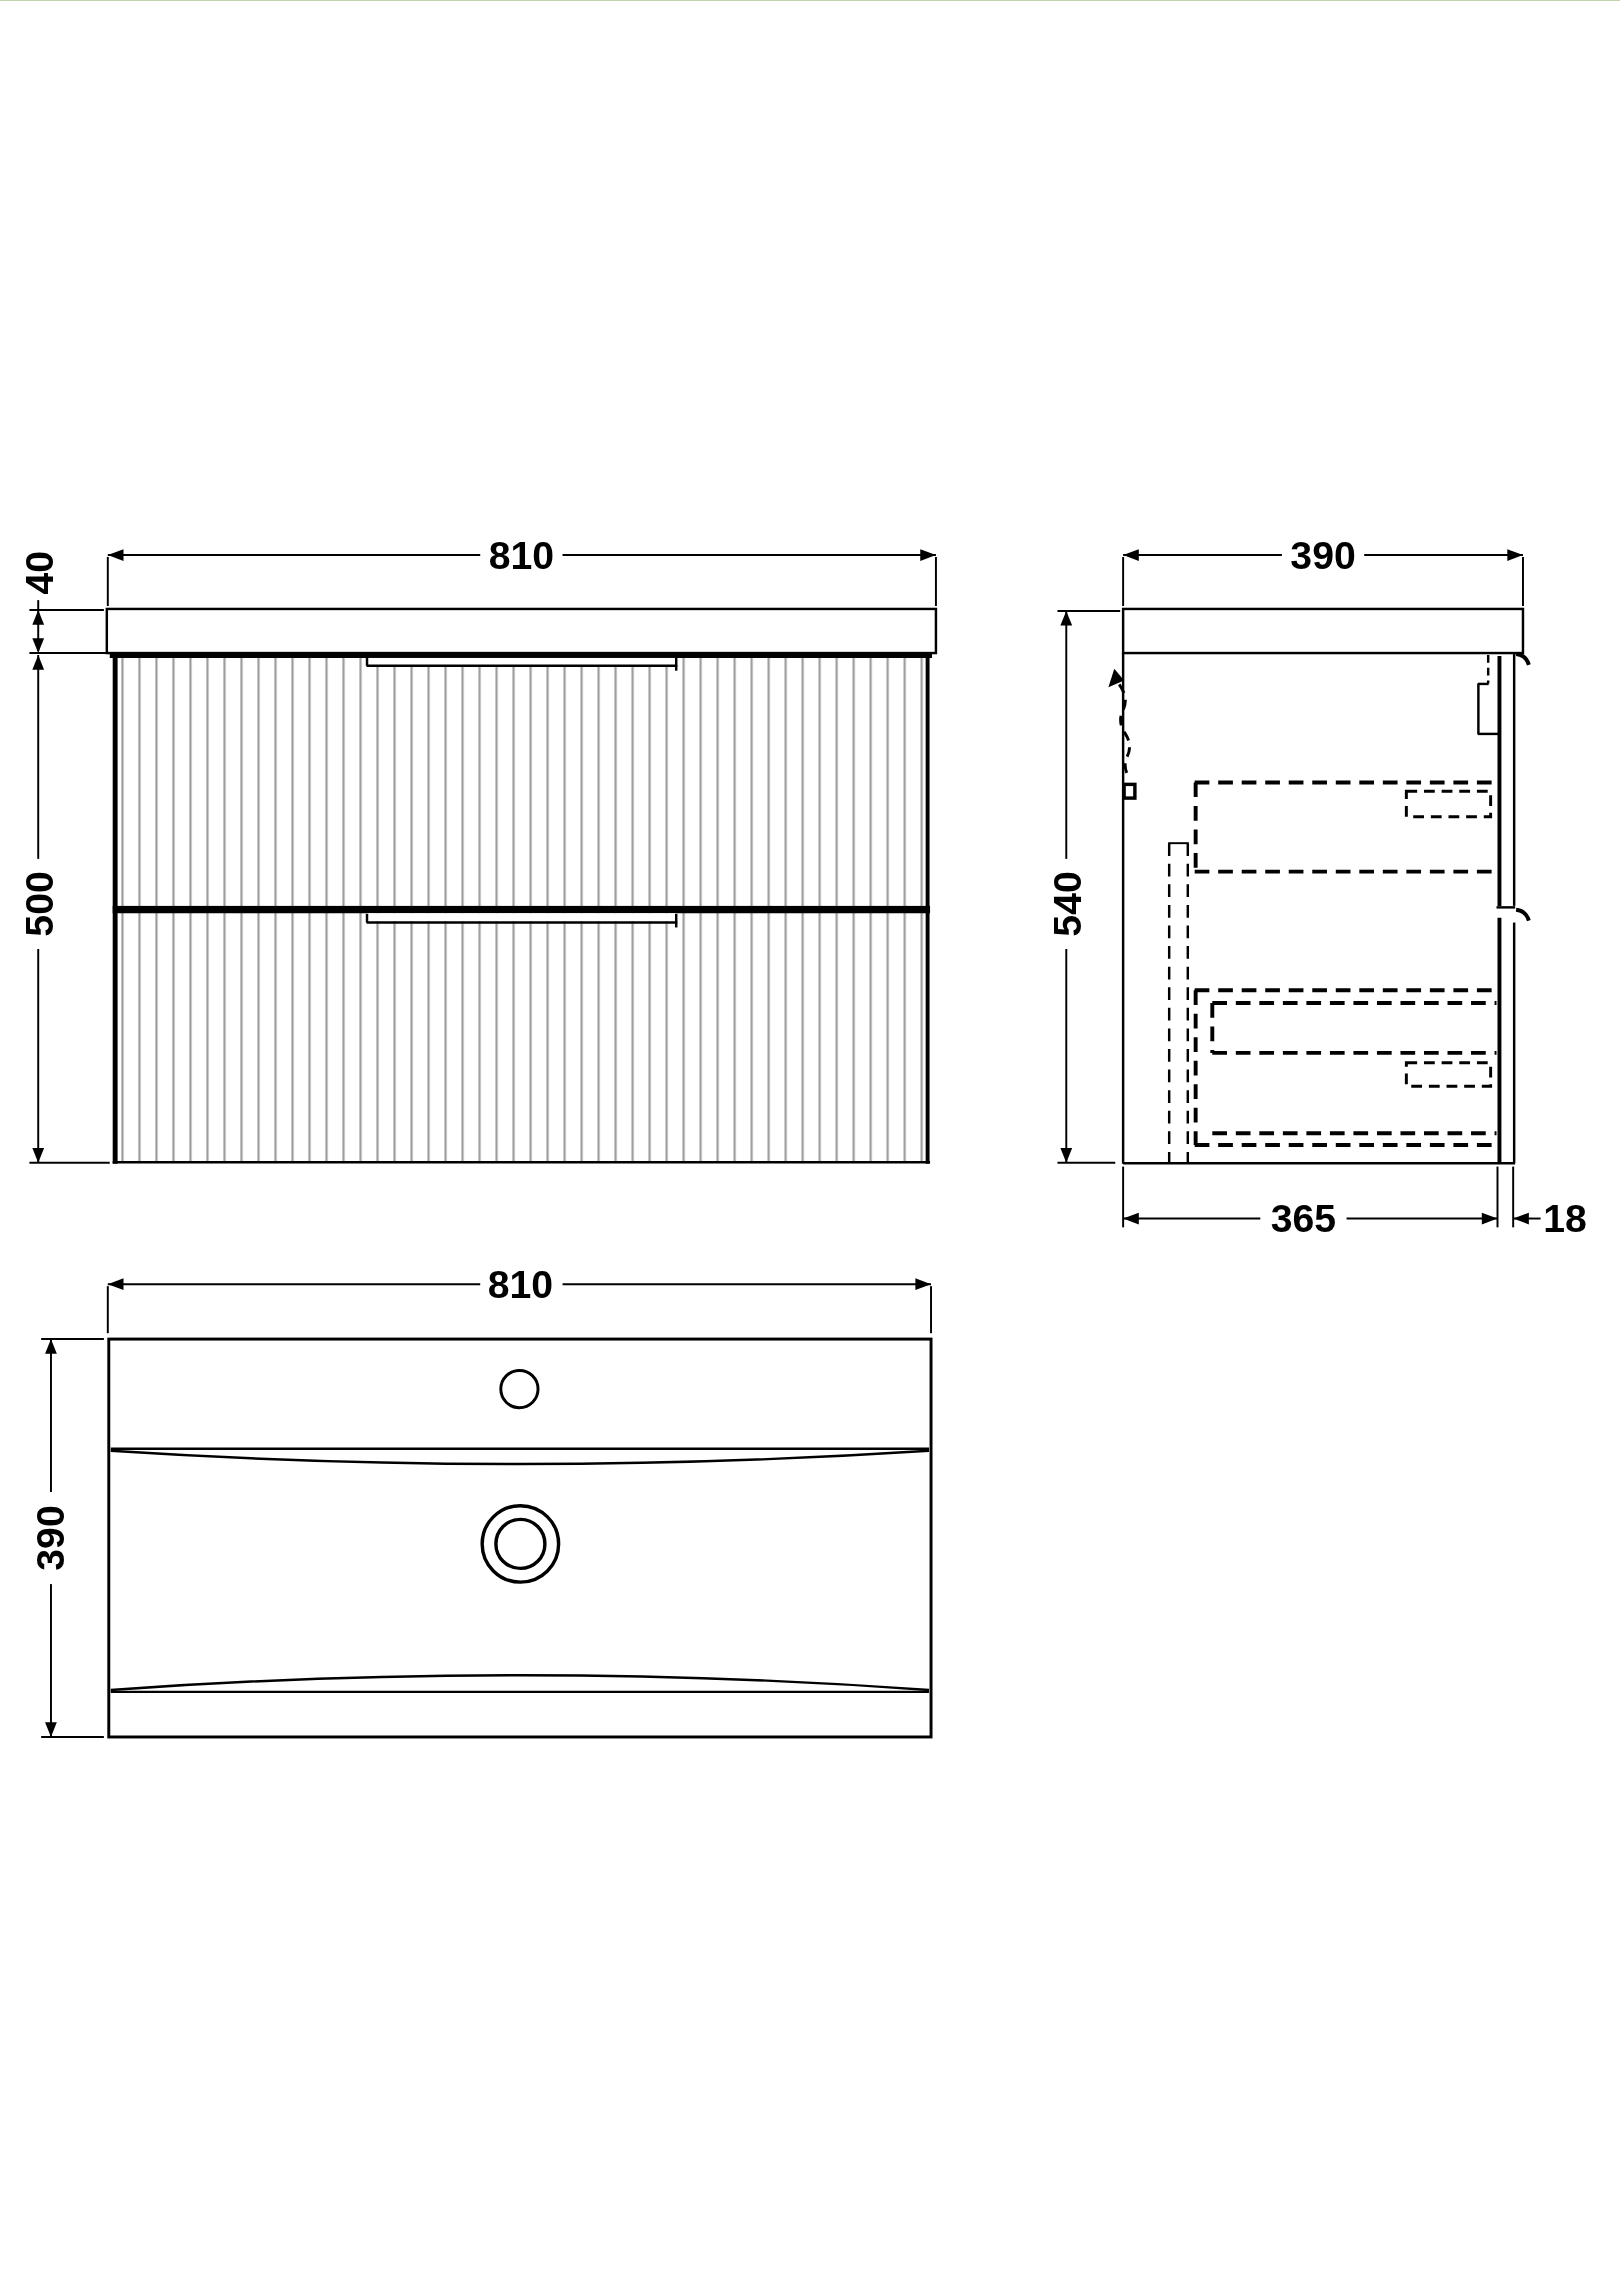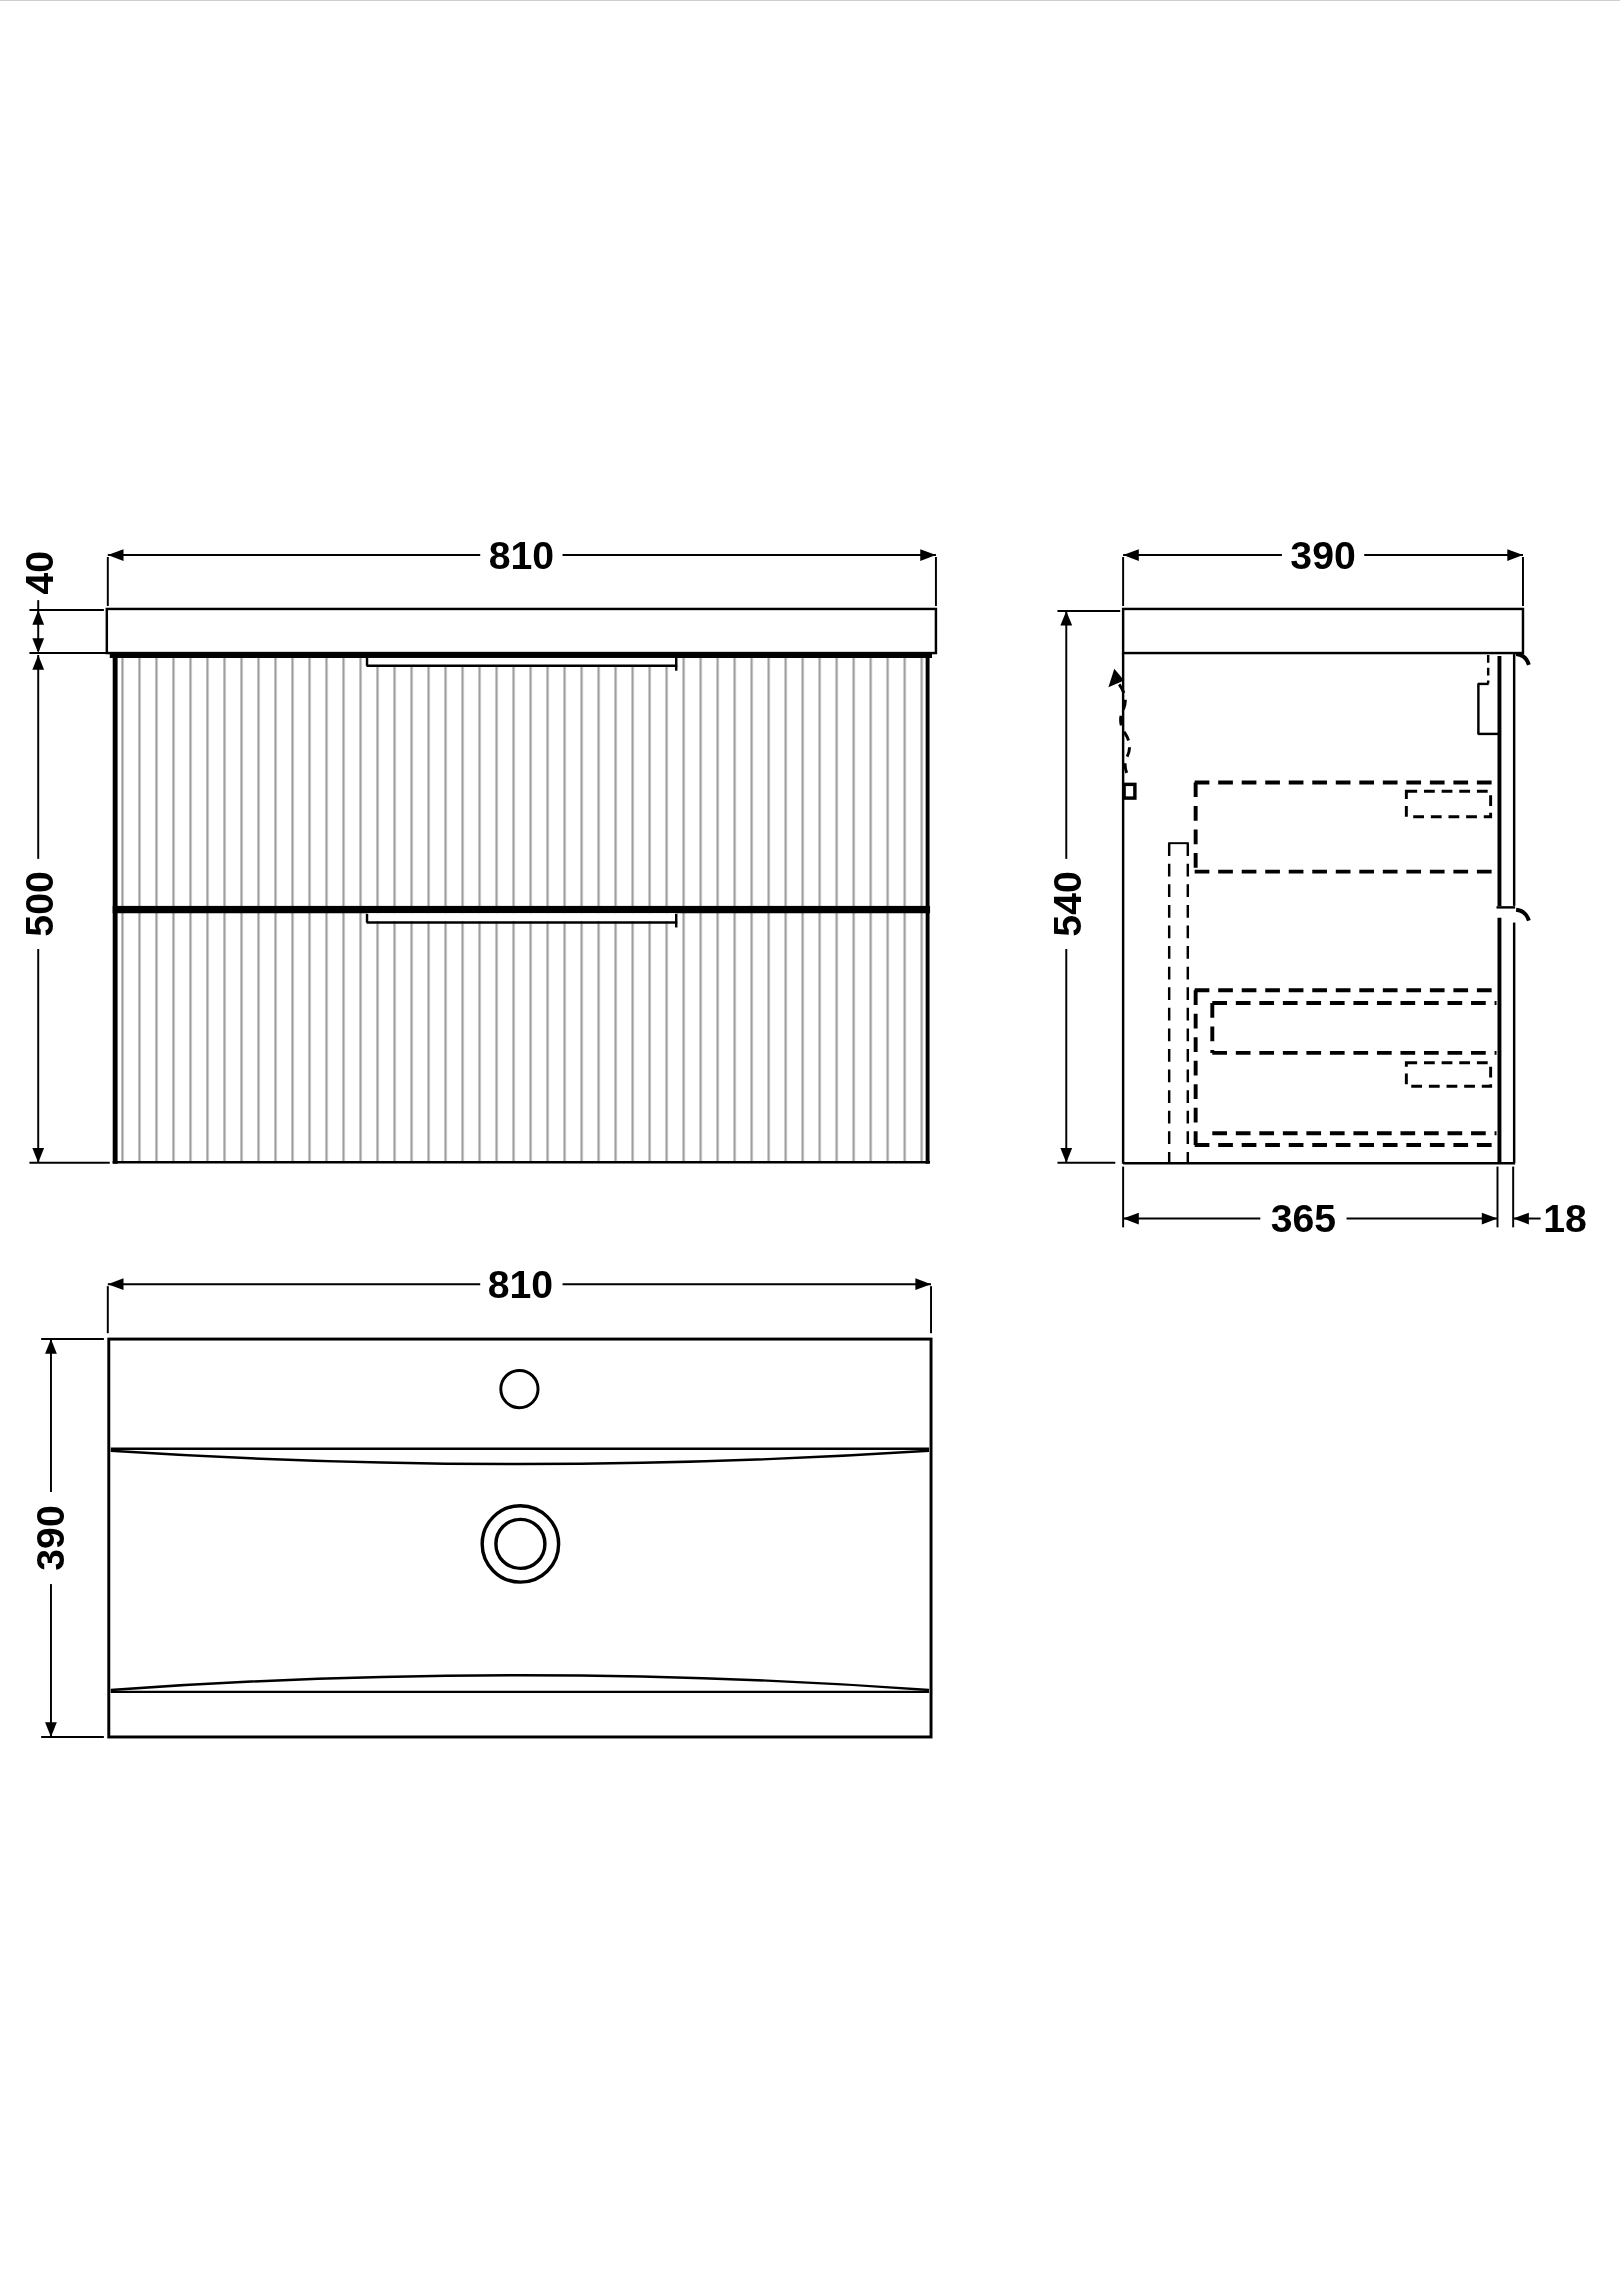--- a/index.html
+++ b/index.html
@@ -1,16 +1,16 @@
 <!DOCTYPE html>
 <html><head>
 <meta charset="utf-8">
 <style>
   html,body{margin:0;padding:0;background:#ffffff;}
-  .stage{position:relative;width:1620px;height:2293px;background:#737373;overflow:hidden;}
+  .stage{position:relative;width:1620px;height:2293px;background:#4d7c0f;overflow:hidden;}
   svg{position:absolute;left:0;top:0;}
   .dim-text{font:bold 40px "Liberation Sans", sans-serif;fill:#000000;}
   .thin{stroke:#000000;stroke-width:2;fill:none;}
   .med{stroke:#000000;stroke-width:2.5;fill:none;}
   .thick{stroke:#000000;stroke-width:4;fill:none;}
   .xthick{stroke:#000000;stroke-width:5;fill:none;}
   .dash-big{stroke:#000000;stroke-width:4;fill:none;stroke-dasharray:15 9;}
   .dash-med{stroke:#000000;stroke-width:3;fill:none;stroke-dasharray:11 7;}
   .dash-thin{stroke:#000000;stroke-width:2.5;fill:none;stroke-dasharray:13 8;}
   .arrow{fill:#000000;stroke:none;}

